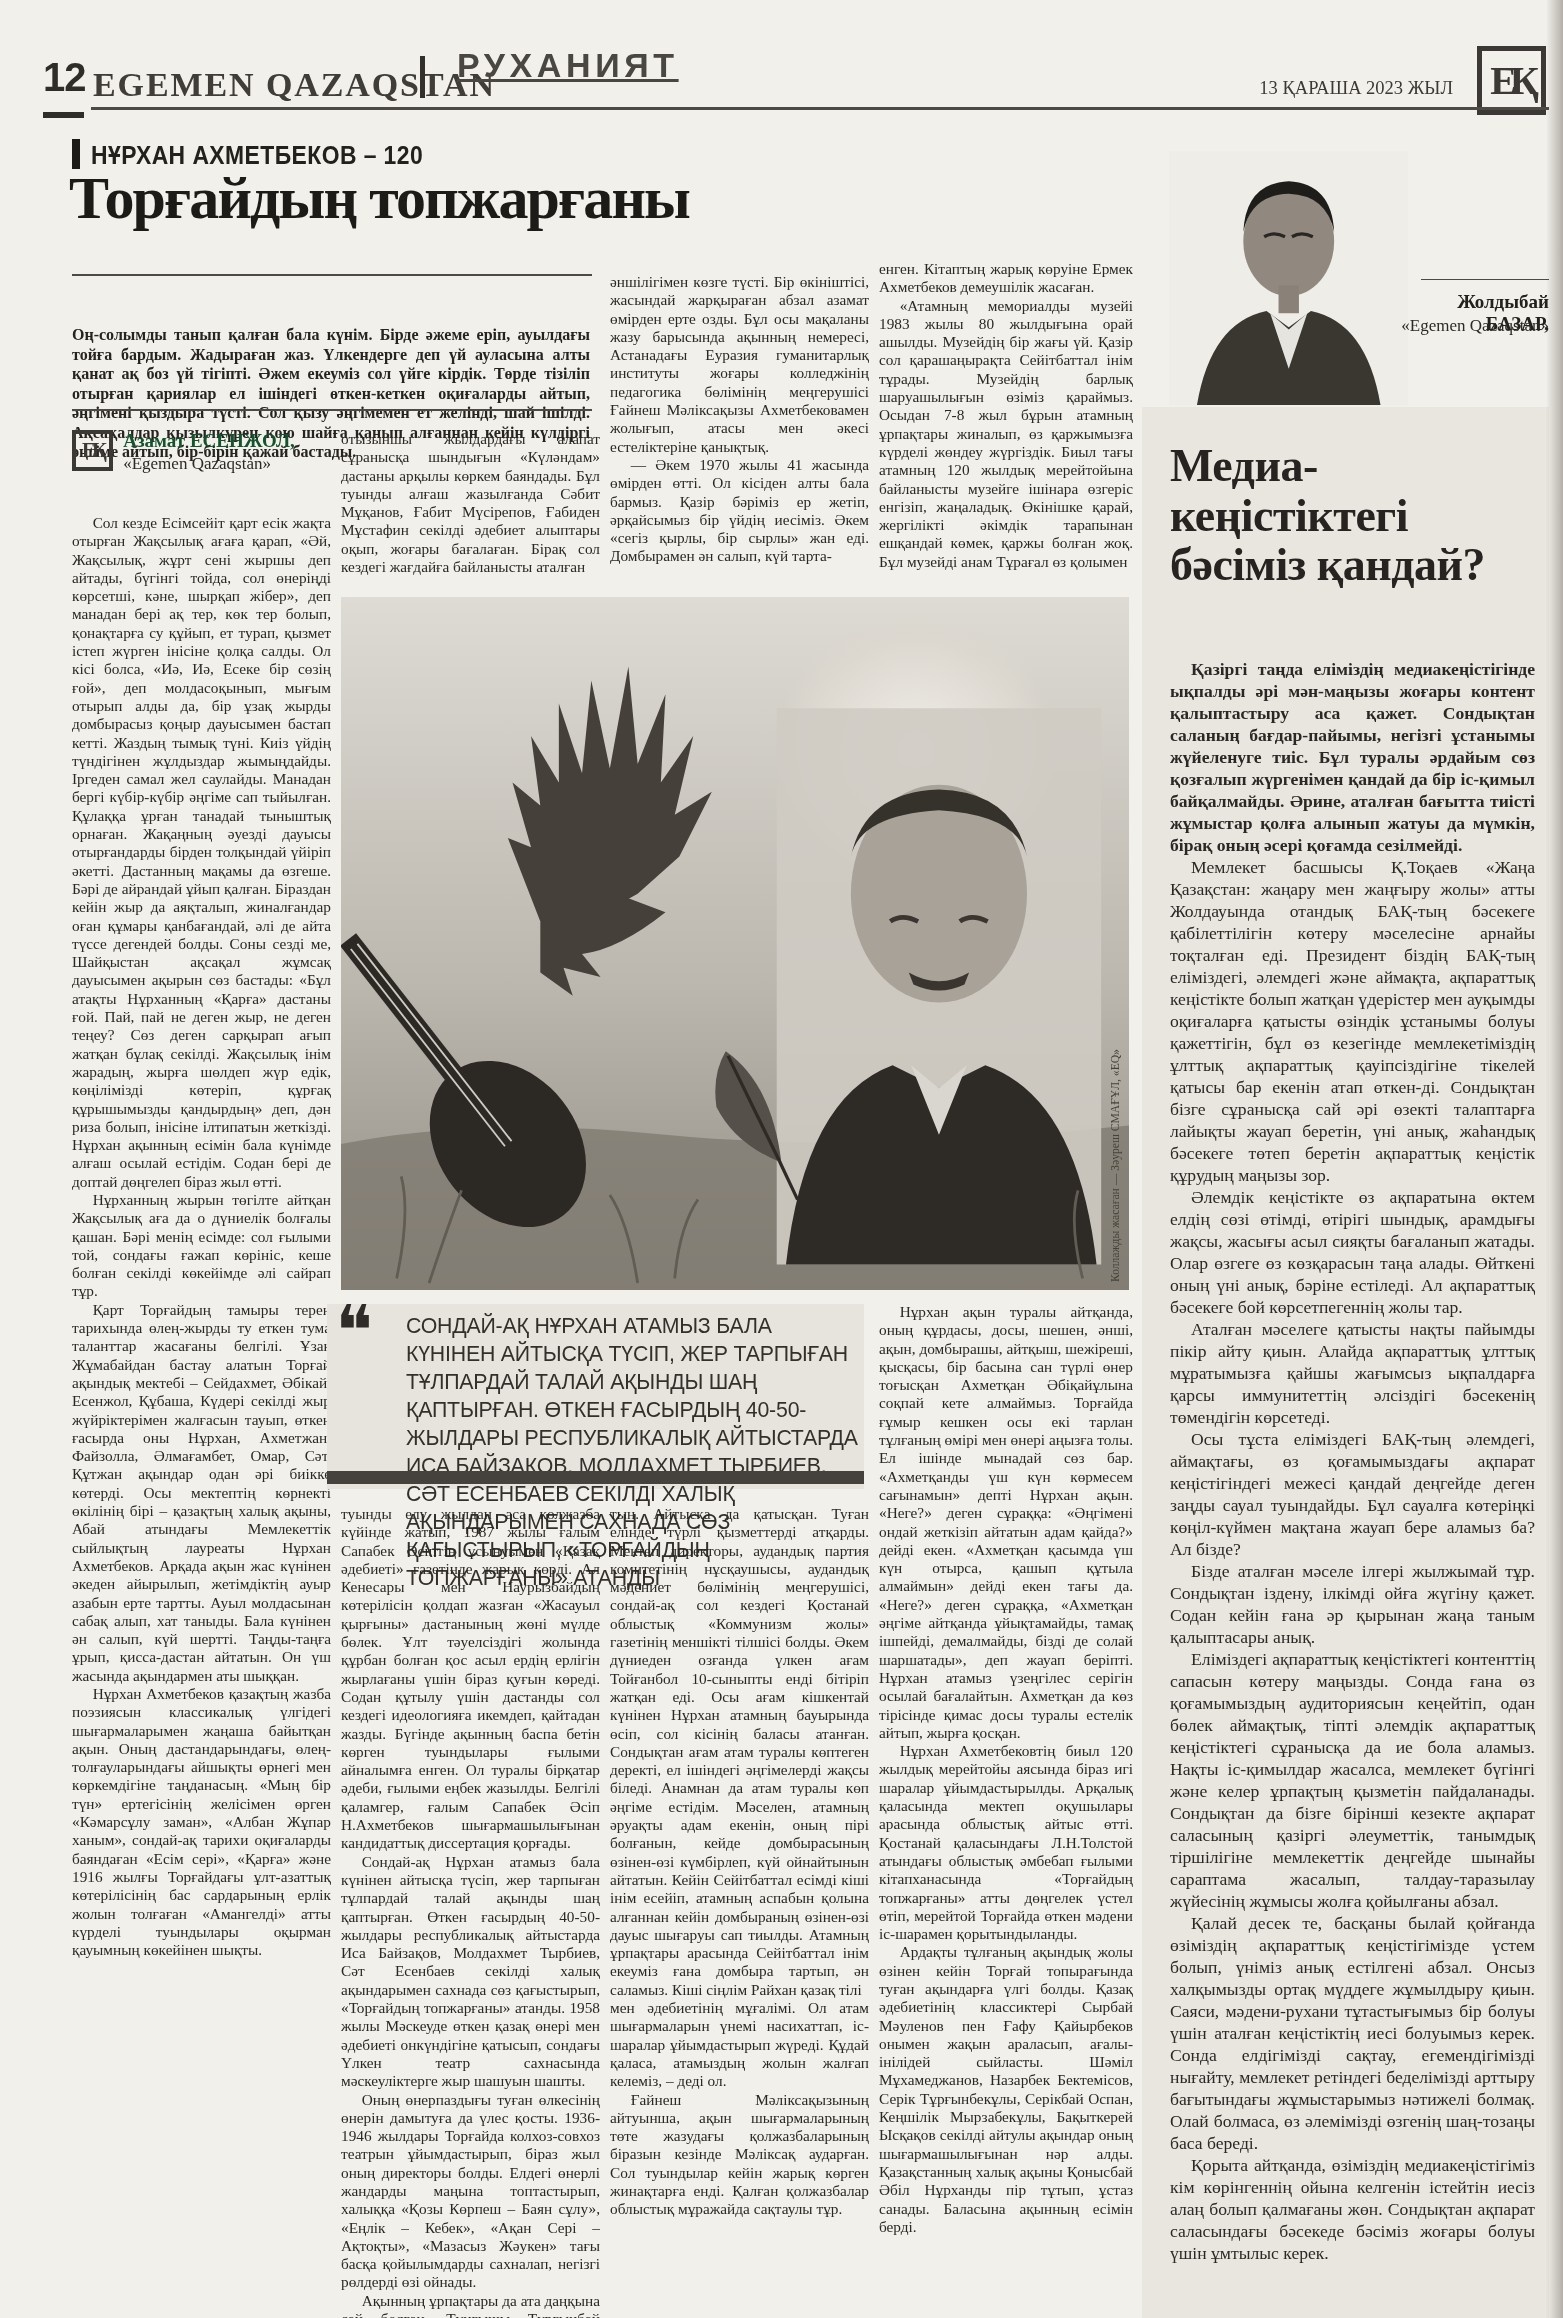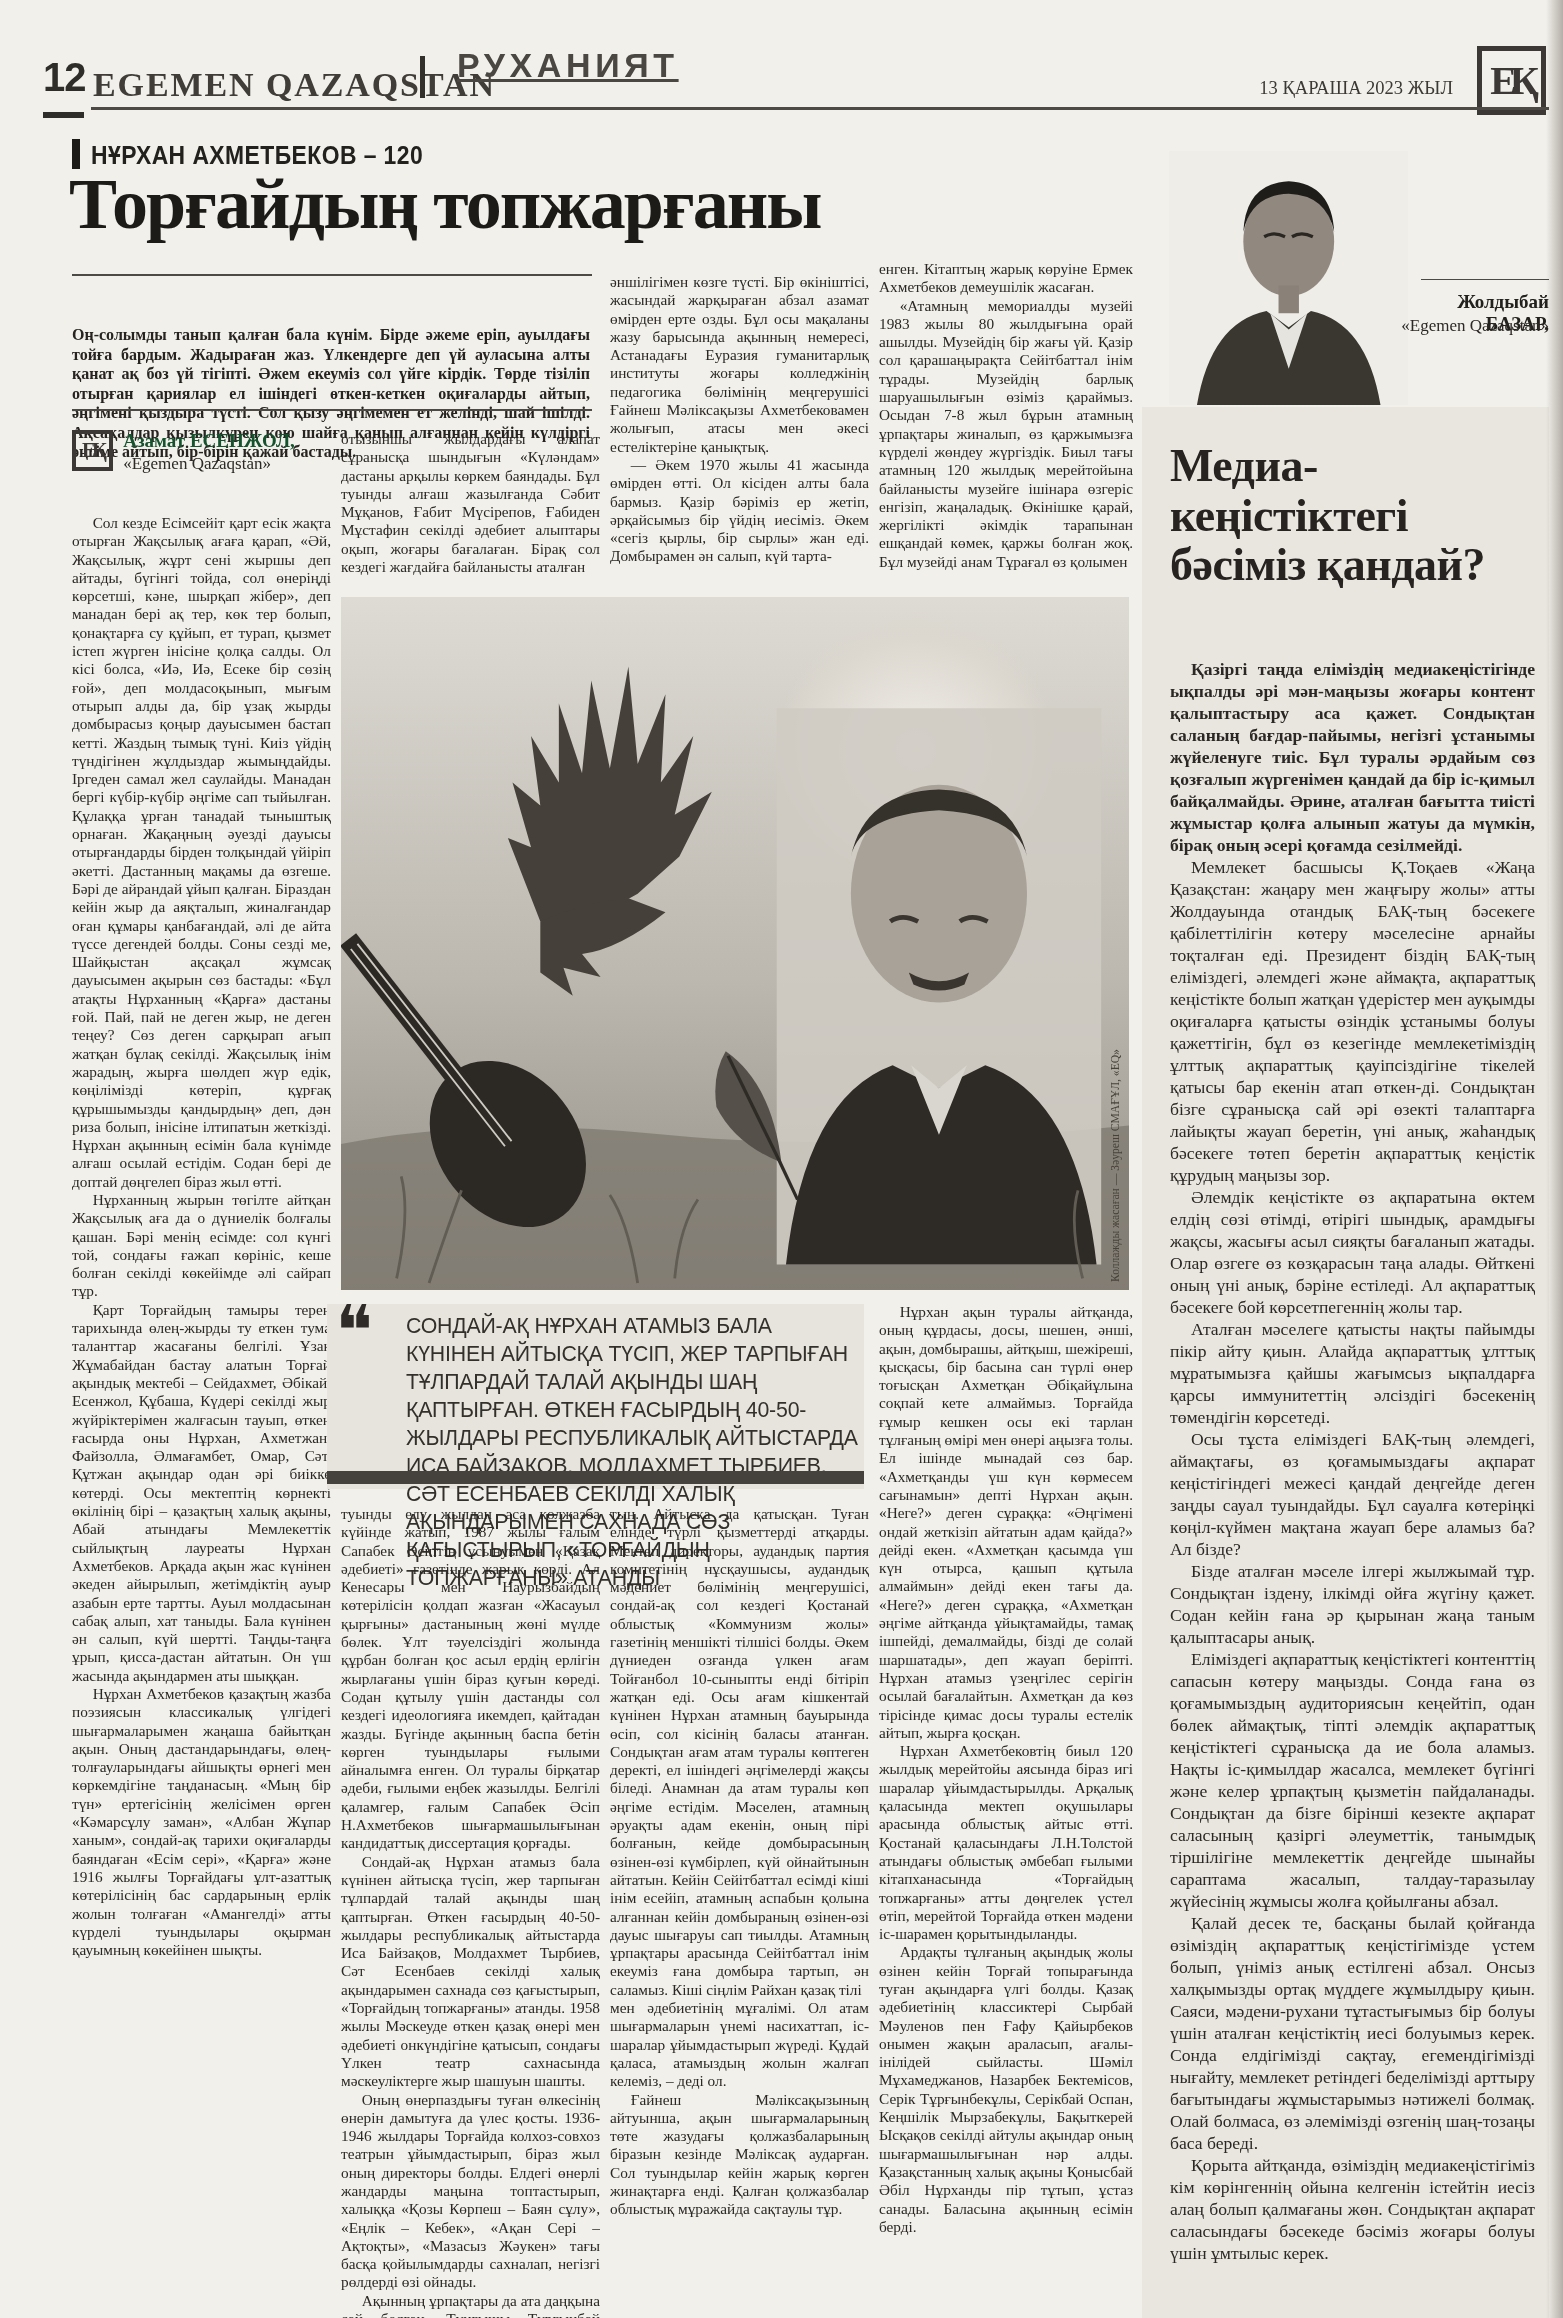--- a/index.html
+++ b/index.html
@@ -9,21 +9,21 @@
   .rule{background:#4d4a46;}
   
   .pageno{font-family:"Liberation Sans",sans-serif;font-weight:bold;font-size:40px;color:#2f2d2a;letter-spacing:-0.9px;}
   .brand{font-weight:bold;font-size:34px;letter-spacing:1.9px;color:#403d39;white-space:nowrap;}
   .sectionname{font-family:"Liberation Sans",sans-serif;font-weight:bold;font-size:34px;letter-spacing:4.6px;color:#4a4743;white-space:nowrap;}
   .dateline{font-size:18.5px;color:#3c3935;white-space:nowrap;}
   .eqlogo{border:5.6px solid #3b3835;color:#3b3835;font-weight:bold;display:flex;align-items:center;justify-content:center;letter-spacing:-0.18em;}
   
   .kicker{font-family:"Liberation Sans",sans-serif;font-weight:bold;font-size:26px;color:#23211e;
           transform:scaleX(.88);transform-origin:left center;white-space:nowrap;letter-spacing:0.5px;}
-  .headline{font-weight:bold;font-size:72px;line-height:1;color:#1d1b18;letter-spacing:-1.9px;white-space:nowrap;}
+  .headline{font-weight:bold;font-size:60px;line-height:1;color:#1d1b18;letter-spacing:-1.9px;white-space:nowrap;}
   .lede{font-weight:bold;font-size:16px;line-height:19.5px;text-align:justify;color:#262320;margin-top:38px;}
   .bylinename{font-weight:bold;font-size:19px;color:#14532d;line-height:1.2;}
   .bylineorg{font-size:17px;color:#2c2926;line-height:1.3;}
   .colbox{text-align:justify;font-size:15.3px;line-height:18.3px;overflow:hidden;}
   .colbox p{margin:0;text-indent:1.35em;}
   .colbox p.cont{text-indent:0;}
   
   .pullq{font-family:"Liberation Sans",sans-serif;font-size:21.3px;line-height:28px;color:#33302c;
          font-weight:500;text-align:left;letter-spacing:-0.2px;}
   .qmark{font-size:70px;color:#2e2b28;line-height:1;font-family:"DejaVu Serif",serif;}
@@ -71,21 +71,21 @@
         </div>
       <div>
         <div class="bylinename">Азамат ЕСЕНЖОЛ,</div>
         <div class="bylineorg">«Egemen Qazaqstan»</div>
       </div>
     </div>
   </div>
 
   <div class="abs colbox" style="left:72px;top:514px;width:259px;height:1948px;">
     <p>Сол кезде Есімсейіт қарт есік жақта отырған Жақсылық ағаға қарап, «Әй, Жақсылық, жұрт сені жыршы деп айтады, бүгінгі тойда, сол өнеріңді көрсетші, кәне, шырқап жібер», деп манадан бері ақ тер, көк тер болып, қонақтарға су құйып, ет турап, қызмет істеп жүрген інісіне қолқа салды. Ол кісі болса, «Иә, Иә, Есеке бір сөзің ғой», деп молдасоқынып, мығым отырып алды да, бір ұзақ жырды домбырасыз қоңыр дауысымен бастап кетті. Жаздың тымық түні. Киіз үйдің түндігінен жұлдыздар жымыңдайды. Іргеден самал жел саулайды. Манадан бергі күбір-күбір әңгіме сап тыйылған. Құлаққа ұрған танадай тыныштық орнаған. Жақаңның әуезді дауысы отырғандарды бірден толқындай үйіріп әкетті. Дастанның мақамы да өзгеше. Бәрі де айрандай ұйып қалған. Біраздан кейін жыр да аяқталып, жиналғандар оған құмары қанбағандай, әлі де айта түссе дегендей болды. Соны сезді ме, Шайқыстан ақсақал жұмсақ дауысымен ақырын сөз бастады: «Бұл атақты Нұрханның «Қарға» дастаны ғой. Пай, пай не деген жыр, не деген теңеу? Сөз деген сарқырап ағып жатқан бұлақ секілді. Жақсылық інім жарадың, жырға шөлдеп жүр едік, көңілімізді көтеріп, құрғақ құрышымызды қандырдың» деп, дән риза болып, інісіне ілтипатын жеткізді. Нұрхан ақынның есімін бала күнімде алғаш осылай естідім. Содан бері де доптай дөңгелеп біраз жыл өтті.</p>
-    <p>Нұрханның жырын төгілте айтқан Жақсылық аға да о дүниелік болғалы қашан. Бәрі менің есімде: сол күнгі той, сондағы ғажап көрініс, кеше болған секілді көкейімде әлі сайрап тұр.</p>
+    <p>Нұрханның жырын төгілте айтқан Жақсылық аға да о дүниелік болғалы қашан. Бәрі менің есімде: сол ғылыми той, сондағы ғажап көрініс, кеше болған секілді көкейімде әлі сайрап тұр.</p>
     <p>Қарт Торғайдың тамыры терең тарихында өлең-жырды ту еткен тума таланттар жасағаны белгілі. Ұзақ Жұмабайдан бастау алатын Торғай ақындық мектебі – Сейдахмет, Әбікай, Есенжол, Құбаша, Күдері секілді жыр жүйріктерімен жалғасын тауып, өткен ғасырда оны Нұрхан, Ахметжан, Файзолла, Әлмағамбет, Омар, Сәт, Құтжан ақындар одан әрі биікке көтерді. Осы мектептің көрнекті өкілінің бірі – қазақтың халық ақыны, Абай атындағы Мемлекеттік сыйлықтың лауреаты Нұрхан Ахметбеков. Арқада ақын жас күнінен әкеден айырылып, жетімдіктің ауыр азабын ерте тартты. Ауыл молдасынан сабақ алып, хат таныды. Бала күнінен ән салып, күй шертті. Таңды-таңға ұрып, қисса-дастан айтатын. Он үш жасында ақындармен аты шыққан.</p>
     <p>Нұрхан Ахметбеков қазақтың жазба поэзиясын классикалық үлгідегі шығармаларымен жаңаша байытқан ақын. Оның дастандарындағы, өлең-толғауларындағы айшықты өрнегі мен көркемдігіне таңданасың. «Мың бір түн» ертегісінің желісімен өрген «Кәмарсұлу заман», «Албан Жұпар ханым», сондай-ақ тарихи оқиғаларды баяндаған «Есім сері», «Қарға» және 1916 жылғы Торғайдағы ұлт-азаттық көтерілісінің бас сардарының ерлік жолын толғаған «Амангелді» атты күрделі туындылары оқырман қауымның көкейінен шықты.</p>
   </div>
 
   <div class="abs colbox" style="left:341px;top:430px;width:259px;height:161px;">
     <p class="cont">отызыншы жылдардағы алапат сұранысқа шындығын «Күләндам» дастаны арқылы көркем баяндады. Бұл туынды алғаш жазылғанда Сәбит Мұқанов, Ғабит Мүсірепов, Ғабиден Мұстафин секілді әдебиет алыптары оқып, жоғары бағалаған. Бірақ сол кездегі жағдайға байланысты аталған</p>
   </div>
 
   <div class="abs colbox" style="left:610px;top:273px;width:259px;height:319px;">
     <p class="cont">әншілігімен көзге түсті. Бір өкініштісі, жасындай жарқыраған абзал азамат өмірден ерте озды. Бұл осы мақаланы жазу барысында ақынның немересі, Астанадағы Еуразия гуманитарлық институты жоғары колледжінің педагогика бөлімінің меңгерушісі Ғайнеш Мәліксақызы Ахметбековамен жолығып, атасы мен әкесі естеліктеріне қанықтық.</p>

